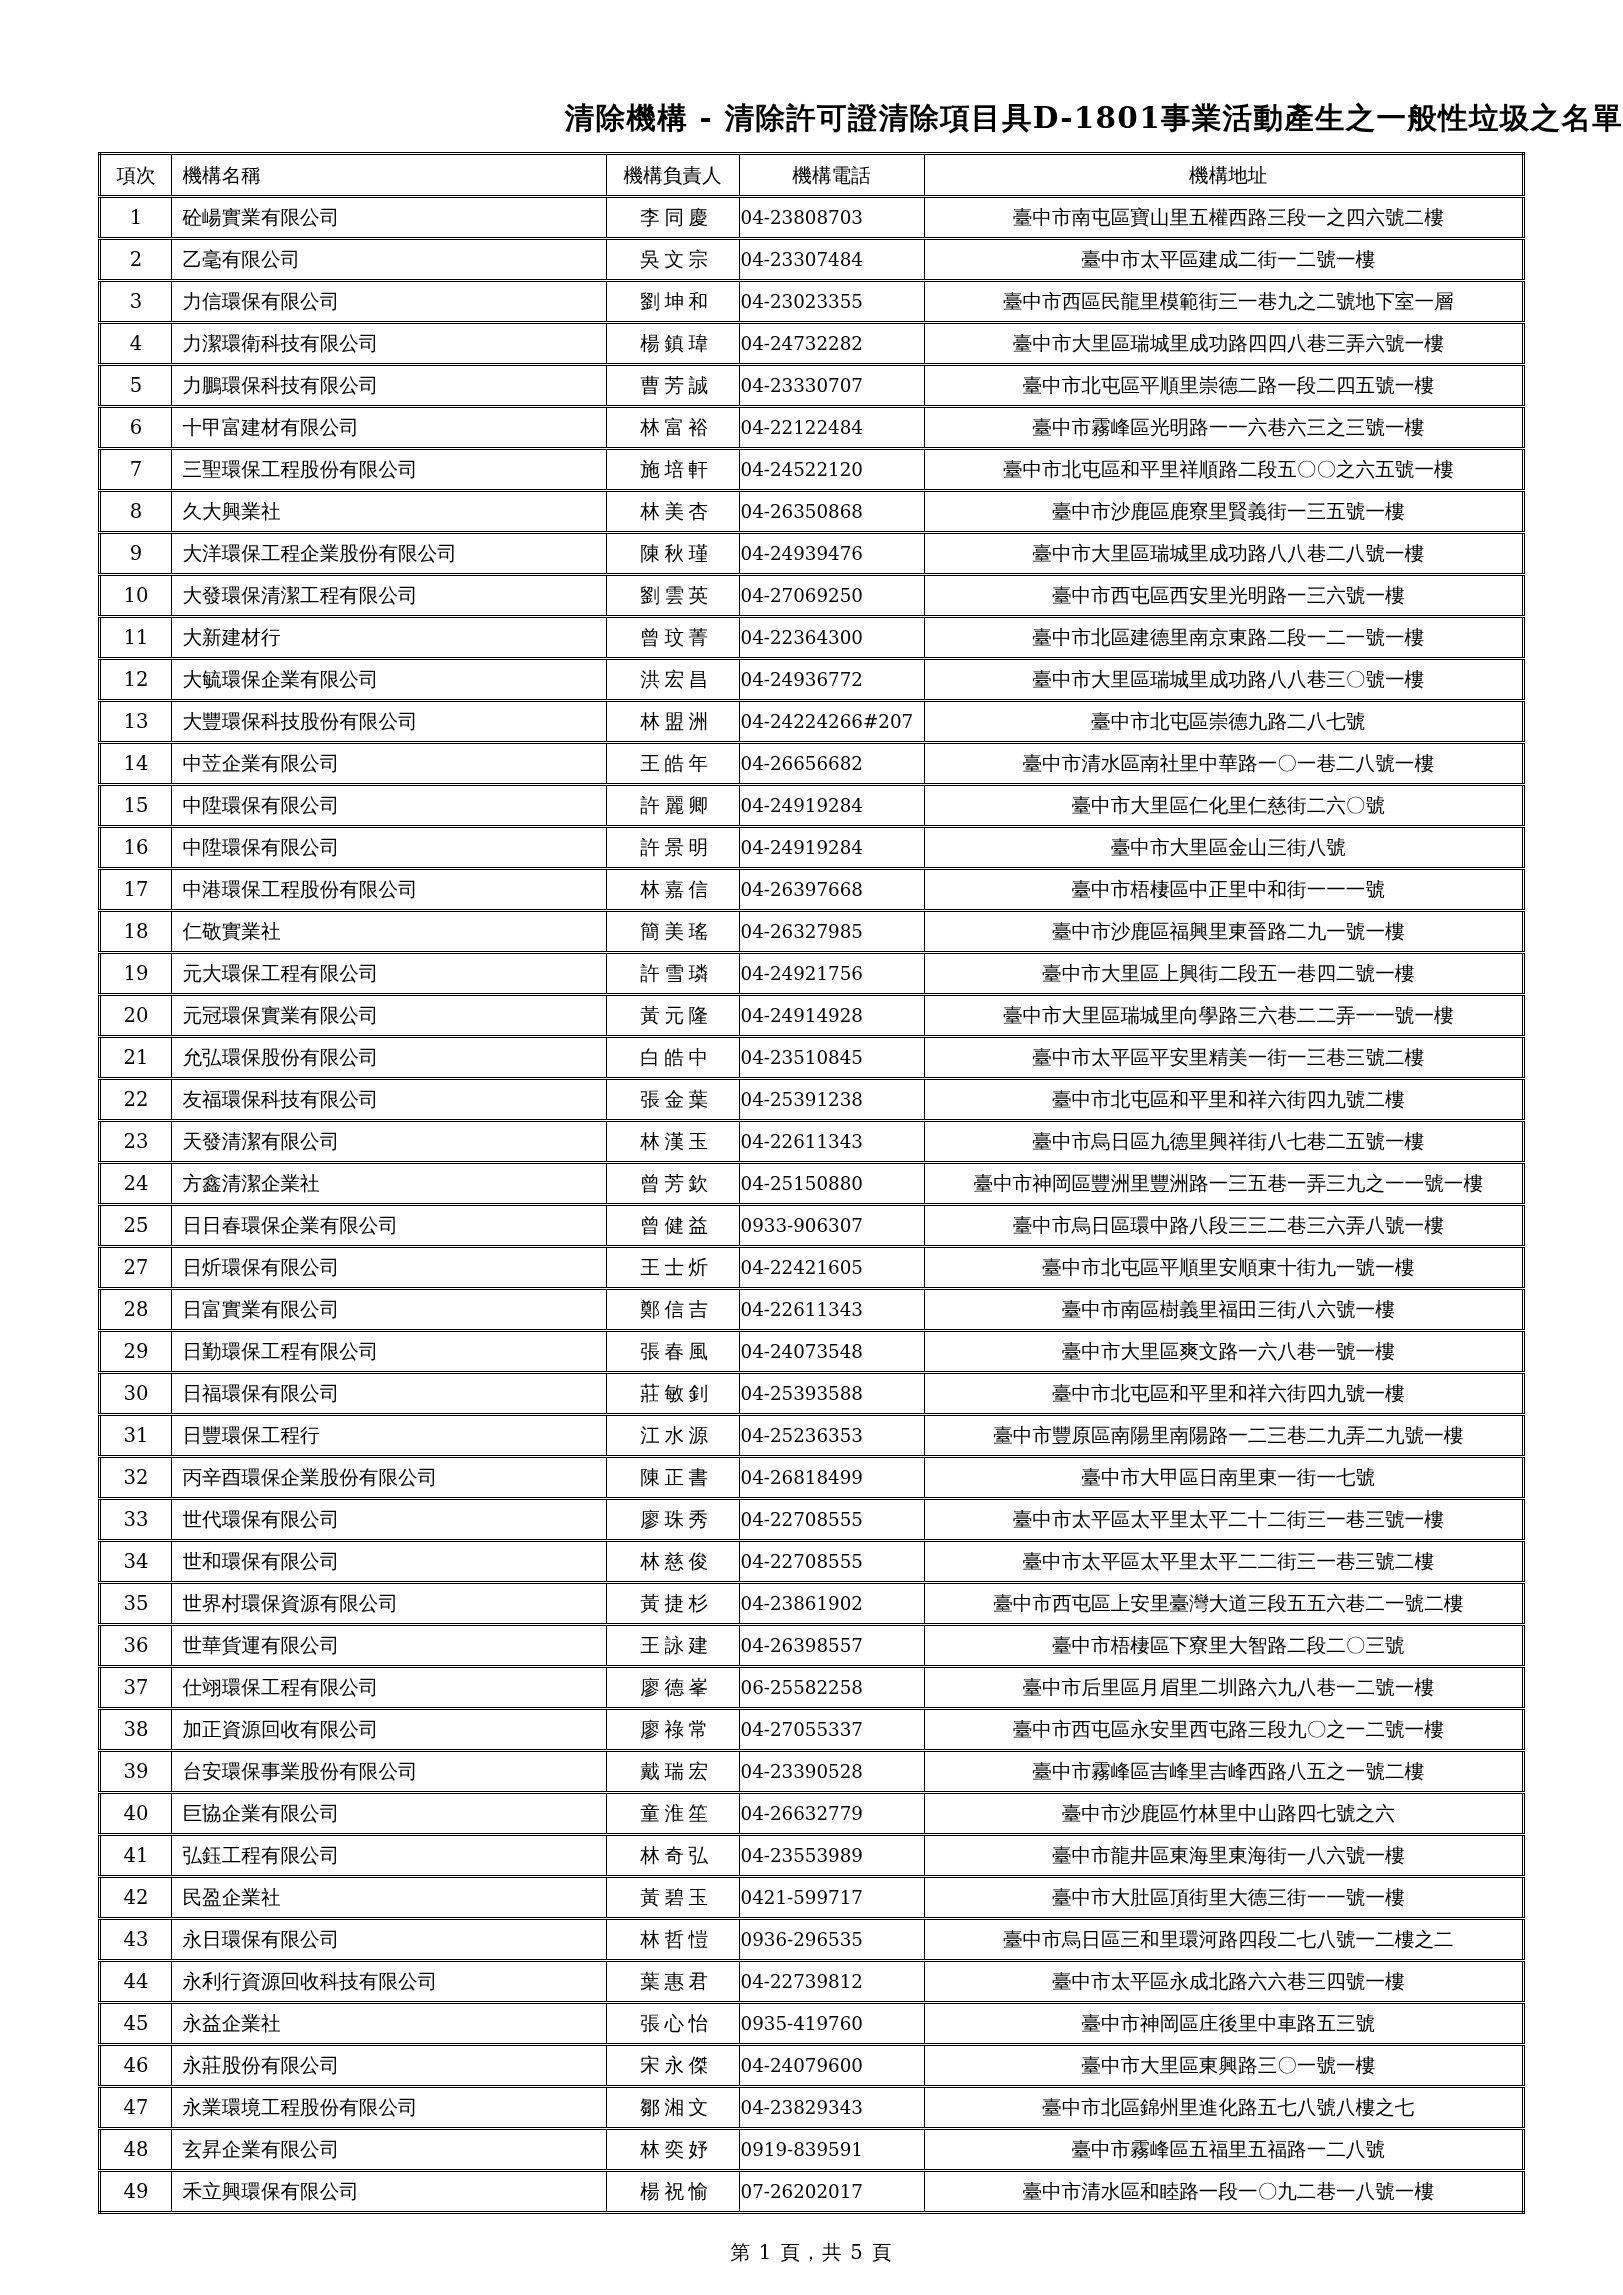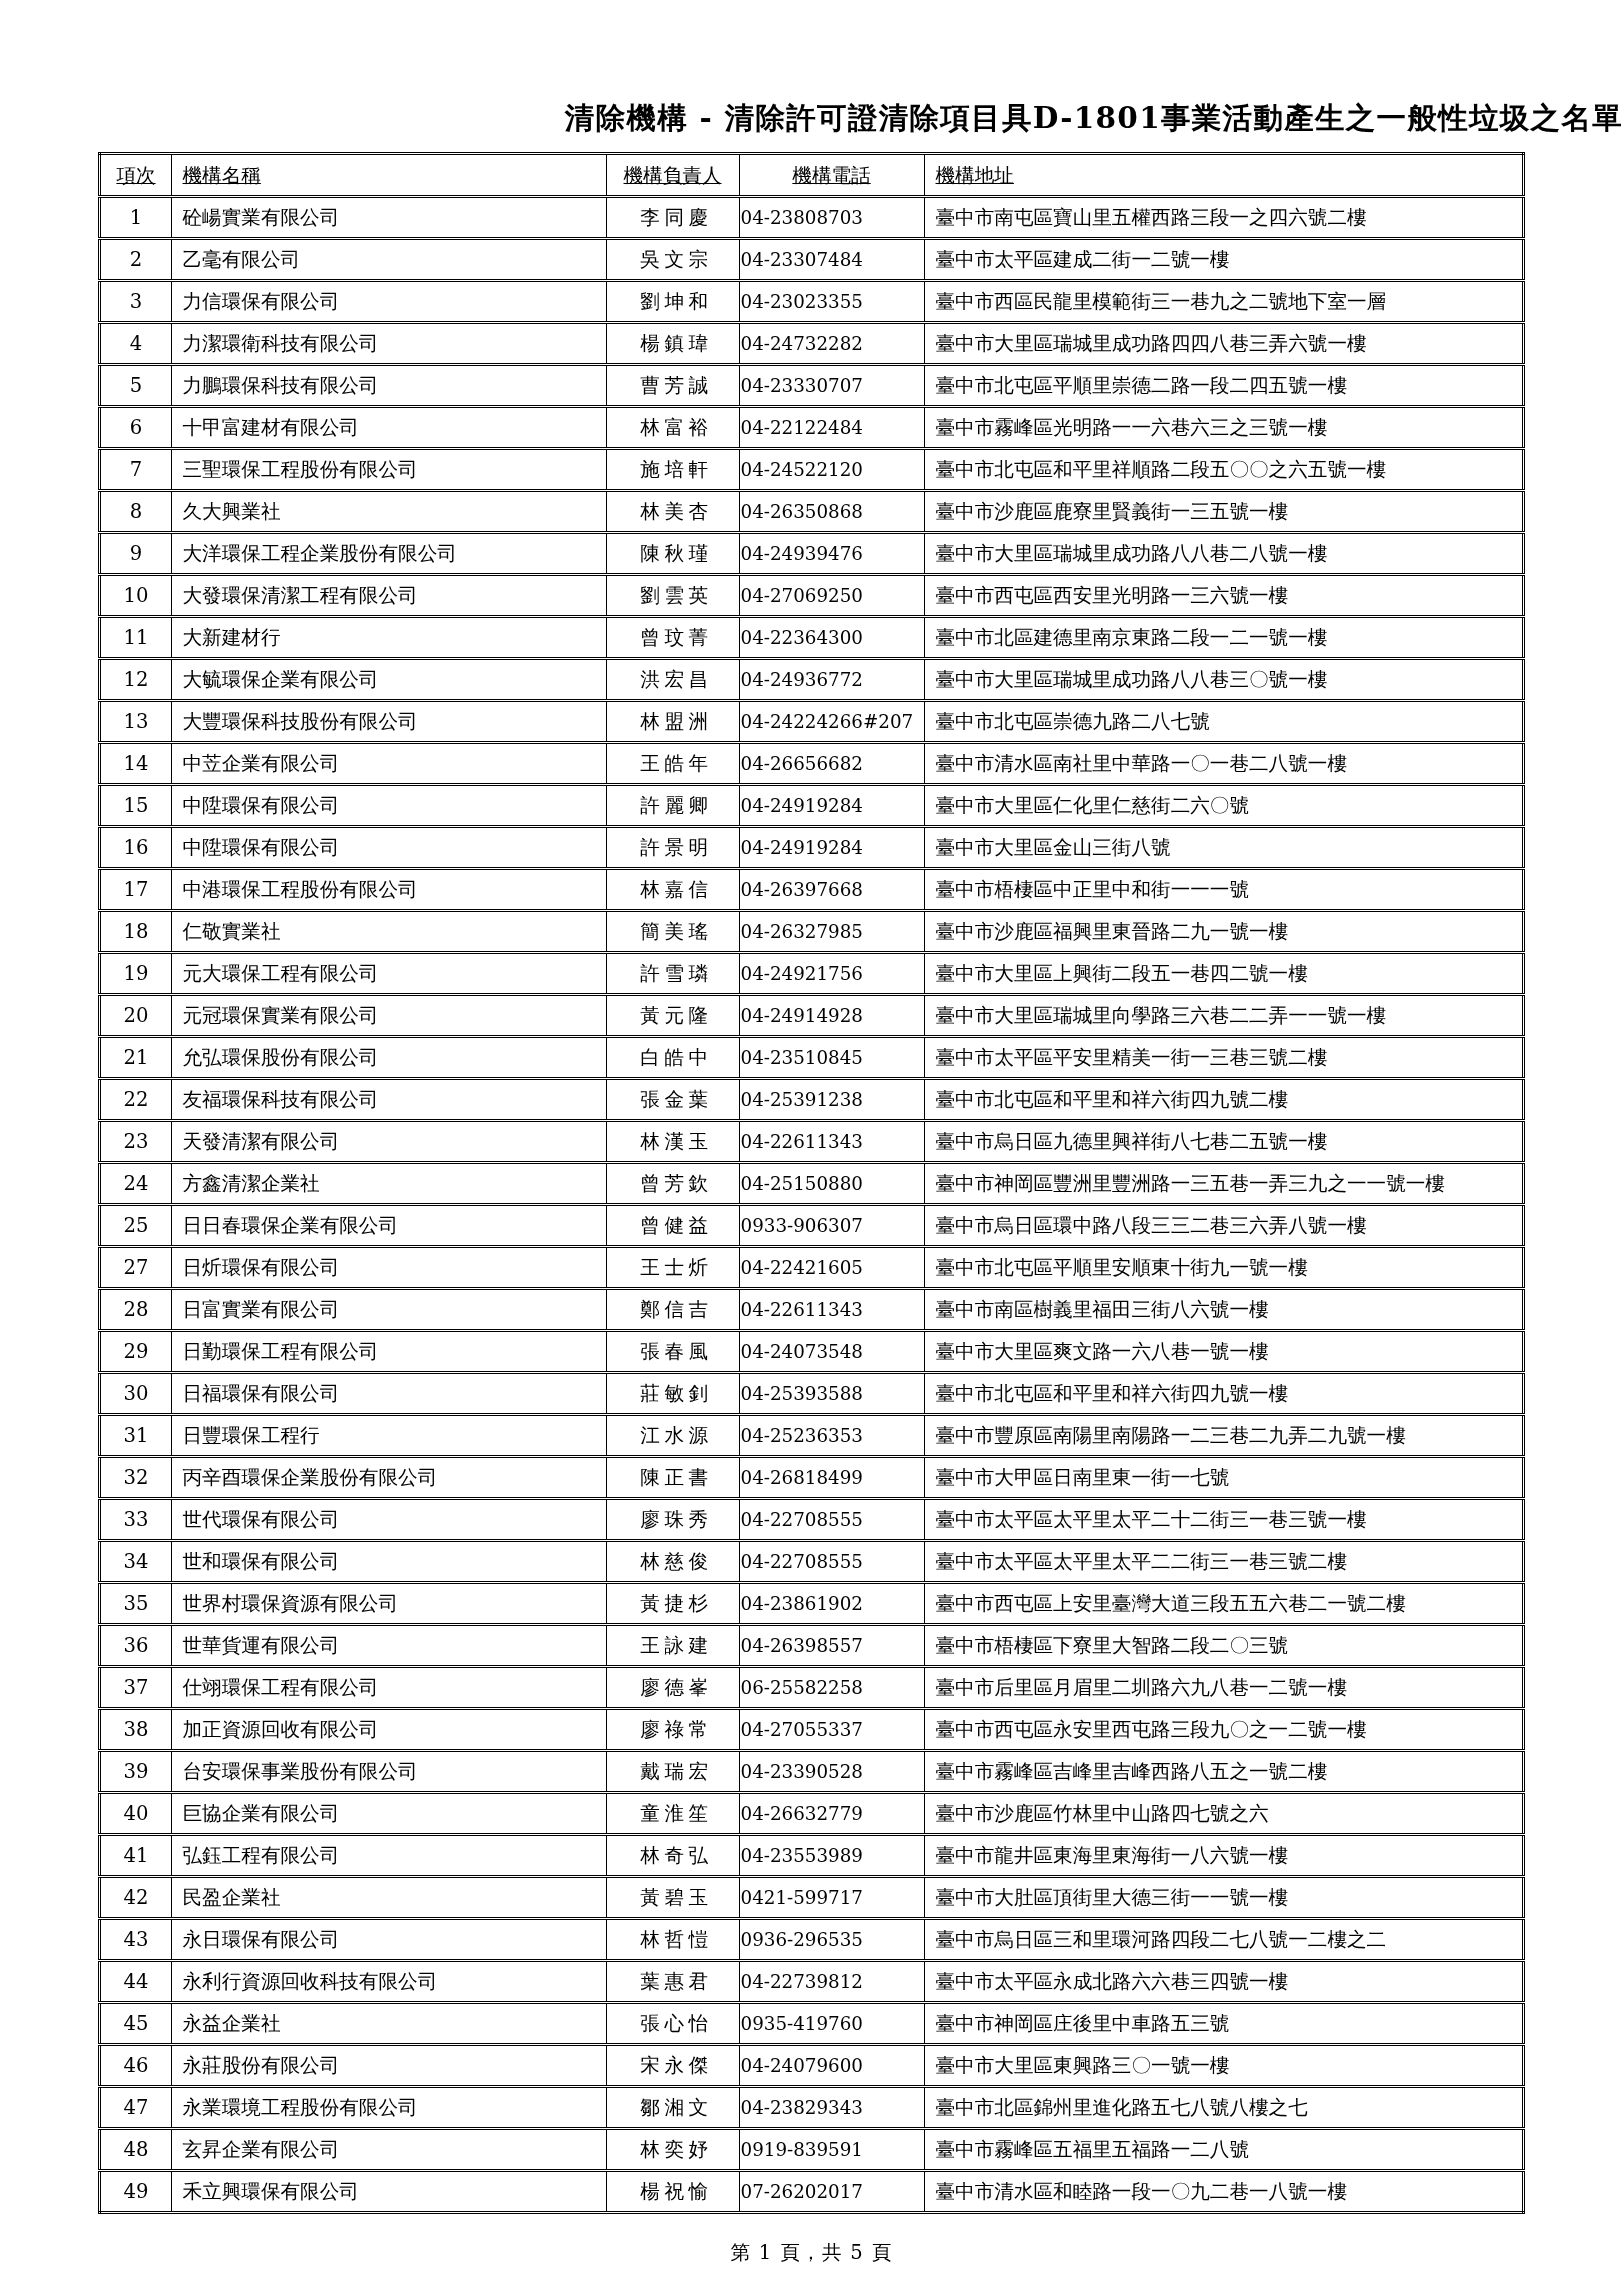--- a/index.html
+++ b/index.html
@@ -26,29 +26,29 @@
   th,td{
     border-left:1.3px solid #000;
     border-right:1.3px solid #000;
     border-top:3.9px double #000;
     font-weight:normal;
     font-size:19.6px;
     vertical-align:middle;
     overflow:hidden;
     white-space:nowrap;
   }
-  thead th{height:38px;text-align:center;border-top:none;text-decoration:underline;}
+  thead th{height:38px;text-align:center;border-top:none;}
   tbody td{height:37px;}
   .c0{width:68px;text-align:center;}
   .c1{width:422px;text-align:left;padding-left:10.5px;}
   .c2{width:130px;text-align:center;}
   td.c2{letter-spacing:4.6px;padding-left:9px;margin-left:18px;}
   .c3{width:182px;}
   td.c3{font-size:18.3px;letter-spacing:0;}
-  .c4{text-align:left;padding-left:11px;}
+  .c4{text-align:center;padding-left:11px;}
   .footer{
     position:absolute;top:2239px;left:0;width:100%;
     text-align:center;font-size:19.6px;letter-spacing:1.3px;
   }
 </style>
 </head>
 <body>
 
 <div class="page">
   <div class="title">清除機構 - 清除許可證清除項目具D-1801事業活動產生之一般性垃圾之名單</div>

